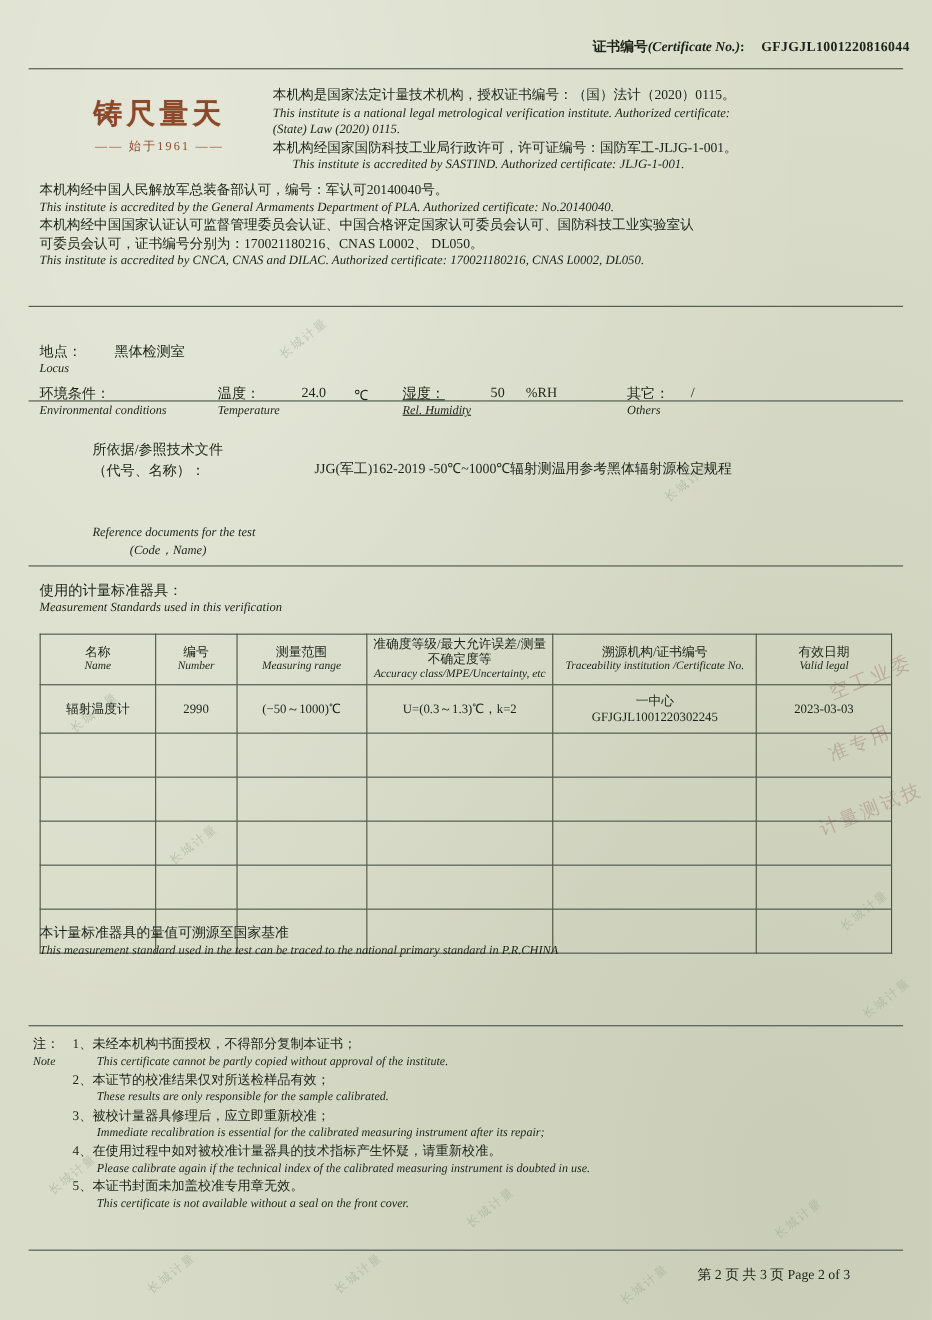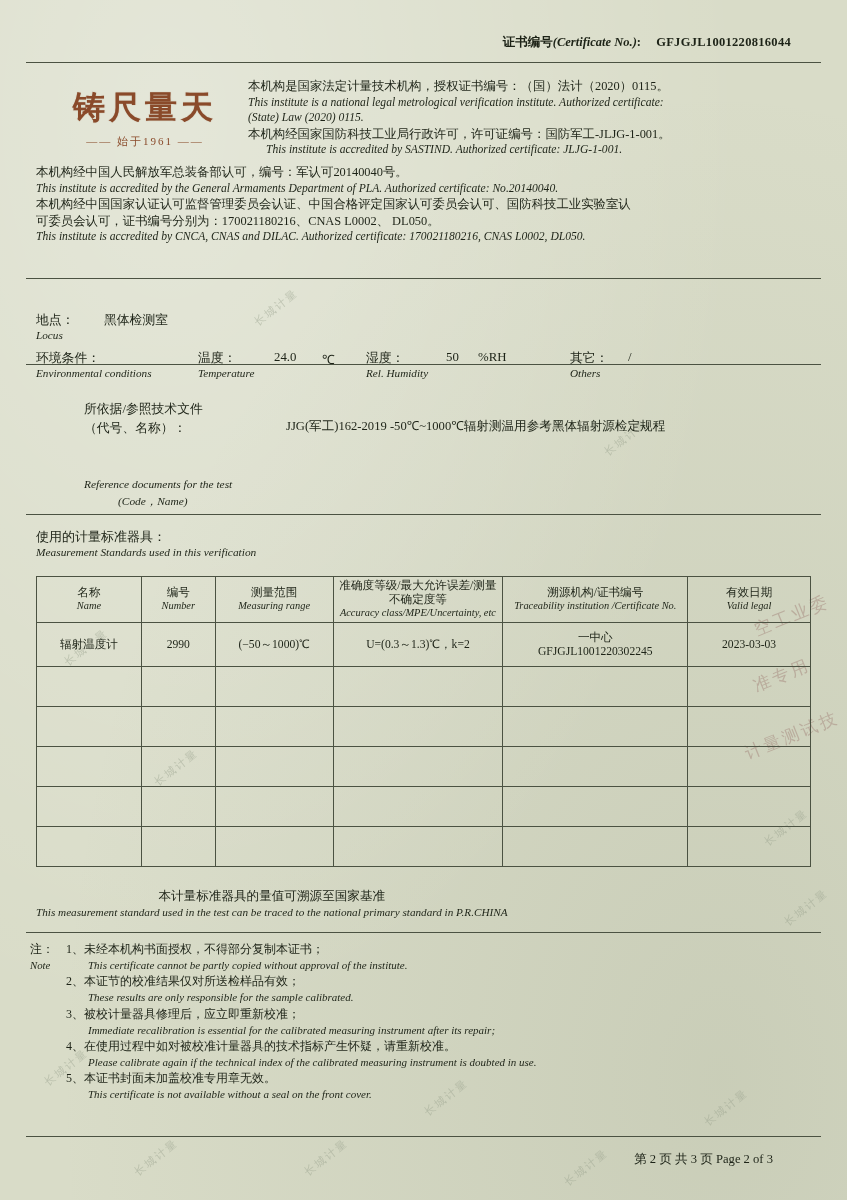--- a/index.html
+++ b/index.html
@@ -45,39 +45,39 @@
     font-size: 17px;
     letter-spacing: 3px;
     white-space:nowrap;
     transform: rotate(-22deg);
     pointer-events:none;
   }
 
   
   .cert-no-row {
     position:absolute; top:34px; left:0; width:100%;
-    text-align:right; padding-right:56px;
+    text-align:right; padding-right:20px;
     font-size:12.5px; font-weight:bold;
   }
   .cert-no-row .cn { font-family:"Liberation Sans", sans-serif; }
   .cert-no-row .en { font-style:italic; }
   .cert-no-row .val { margin-left:12px; letter-spacing:0.3px; }
 
   .rule {
     position:absolute; left:26px; right:26px; height:0;
     border-top:1px solid #4b5242;
   }
 
   
   .logo {
     position:absolute; left:60px; top:86px; width:170px; height:76px;
     text-align:center;
   }
   .logo .big {
-    font-size:32px; letter-spacing:4px; color:#8a4a2a;
+    font-size:26px; letter-spacing:4px; color:#8a4a2a;
     font-family:"Liberation Serif", serif; font-weight:bold;
     text-shadow: 0 0 1px rgba(120,60,30,0.4);
   }
   .logo .sub {
     margin-top:4px; font-size:11px; color:#8a4a2a; letter-spacing:2px;
   }
 
   .accred {
     position:absolute; left:248px; top:78px; right:28px;
     font-size:12.4px; line-height:1.34;
@@ -116,21 +116,21 @@
     padding:2px 3px;
   }
   table.std th { font-weight:normal; height:44px; line-height:1.22; }
   table.std th .en { font-style:italic; font-size:10.4px; display:block; }
   table.std td { height:40px; }
   table.std tbody tr.data td { height:44px; }
   .col-name{width:105px;} .col-num{width:74px;} .col-range{width:118px;}
   .col-acc{width:170px;} .col-trace{width:185px;} .col-valid{width:123px;}
 
   
-  .trace-line { position:absolute; left:36px; top:888px; font-size:12.6px; line-height:1.36;text-align:center; }
+  .trace-line { position:absolute; left:36px; top:840px; font-size:12.6px; line-height:1.36; }
   .trace-line .en { font-style:italic; font-size:11.2px; }
 
   .notes { position:absolute; left:30px; top:942px; right:26px; font-size:12px; }
   .notes .noteword { position:absolute; left:0; top:0; width:32px; font-size:12px; line-height:1.3; }
   .notes .noteword .en { font-style:italic; font-size:10.8px; display:block; }
   .notes ol { margin:0; padding:0; list-style:none; }
   .notes li { margin:0 0 2px 36px; line-height:1.32; }
   .notes li .cn { display:block; font-size:12px; }
   .notes li .en { display:block; font-style:italic; font-size:11px; padding-left:22px; }
 
@@ -201,21 +201,21 @@
     <div>环境条件：</div>
     <div class="en">Environmental conditions</div>
   </div>
   <div class="kv" style="left:198px; top:326px;">
     <div>温度：</div>
     <div class="en">Temperature</div>
   </div>
   <div class="kv" style="left:274px; top:326px;text-align:right;">24.0</div>
   <div class="kv" style="left:322px; top:326px;">℃</div>
 
-  <div class="kv" style="left:366px; top:326px;">
+  <div class="kv" style="left:366px; top:326px;text-decoration:underline;">
     <div>湿度：</div>
     <div class="en">Rel. Humidity</div>
   </div>
   <div class="kv" style="left:446px; top:326px;">50</div>
   <div class="kv" style="left:478px; top:326px;">%RH</div>
 
   <div class="kv" style="left:570px; top:326px;">
     <div>其它：</div>
     <div class="en">Others</div>
   </div>

